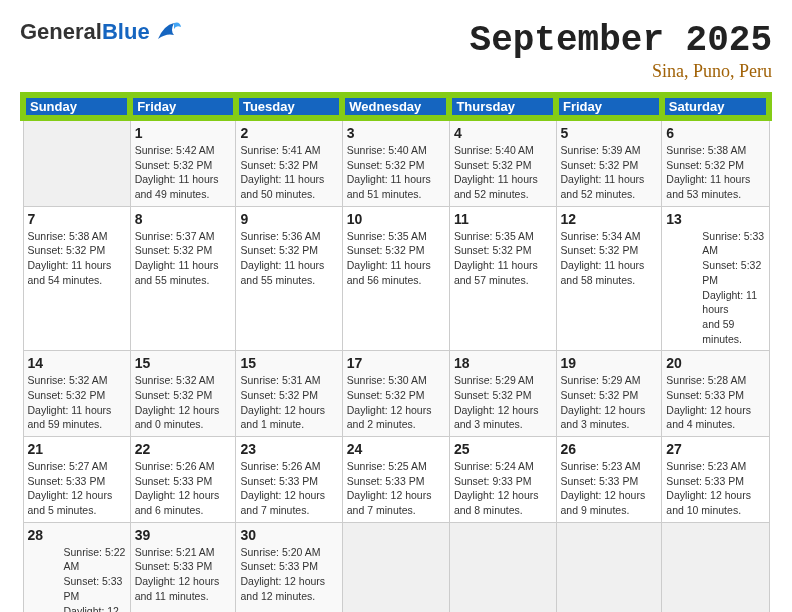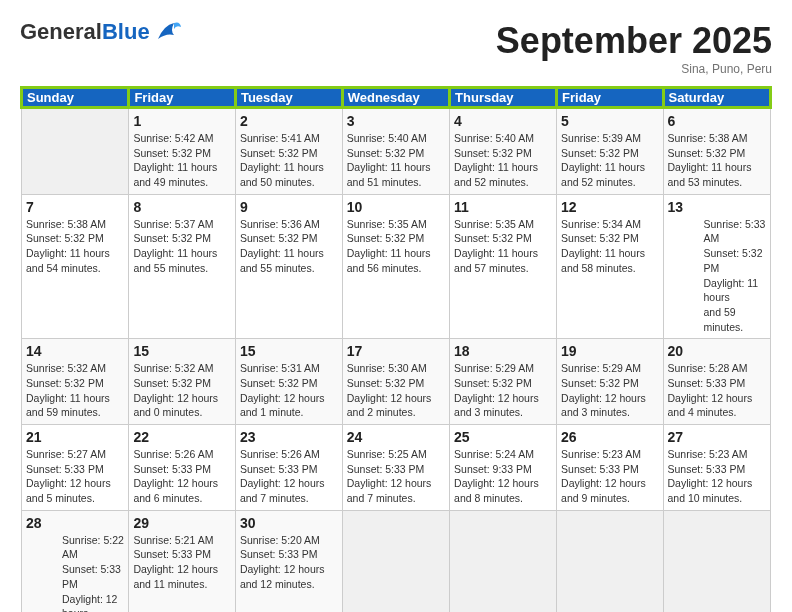--- a/index.html
+++ b/index.html
@@ -26,38 +26,40 @@
       align-items: center;
       gap: 4px;
     }
     .title-section {
       text-align: right;
     }
     .month-title {
       font-size: 36px;
       font-weight: bold;
       color: #222;
+      font-family: Liberation Mono, monospace;
     }
     .subtitle {
-      font-size: 12px;
-      color: #737373;
+      font-size: 18px;
+      color: #a16207;
+      font-family: Liberation Serif, serif;
     }
     .calendar {
       width: 100%;
       border-collapse: collapse;
       font-size: 11px;
     }
     .calendar thead th {
       background-color: #1565c0;
       color: #fff;
       padding: 1px 4px;
       text-align: left;
       font-size: 13px;
       font-weight: bold;
-      border: 3px solid #84cc16;
+      border: 6px solid #84cc16;
     }
     .calendar tbody td {
       border: 1px solid #ccc;
       vertical-align: top;
       padding: 4px;
       width: 108px;
       min-height: 80px;
       background: #fff;
     }
     .calendar tbody tr:nth-child(odd) td {
@@ -316,21 +318,21 @@
       </tr>
       <tr>
         <td>
           <span class="day-number">28</span>
           <div class="day-info" style="white-space: pre-line; margin-left: 36px;">Sunrise: 5:22 AM
 Sunset: 5:33 PM
 Daylight: 12 hours
 and 11 minutes.</div>
         </td>
         <td>
-          <span class="day-number">29</span>
+          <span class="day-number">39</span>
           <div class="day-info" style="white-space: pre-line;">Sunrise: 5:21 AM
 Sunset: 5:33 PM
 Daylight: 12 hours
 and 11 minutes.</div>
         </td>
         <td>
           <span class="day-number">30</span>
           <div class="day-info" style="white-space: pre-line;">Sunrise: 5:20 AM
 Sunset: 5:33 PM
 Daylight: 12 hours

